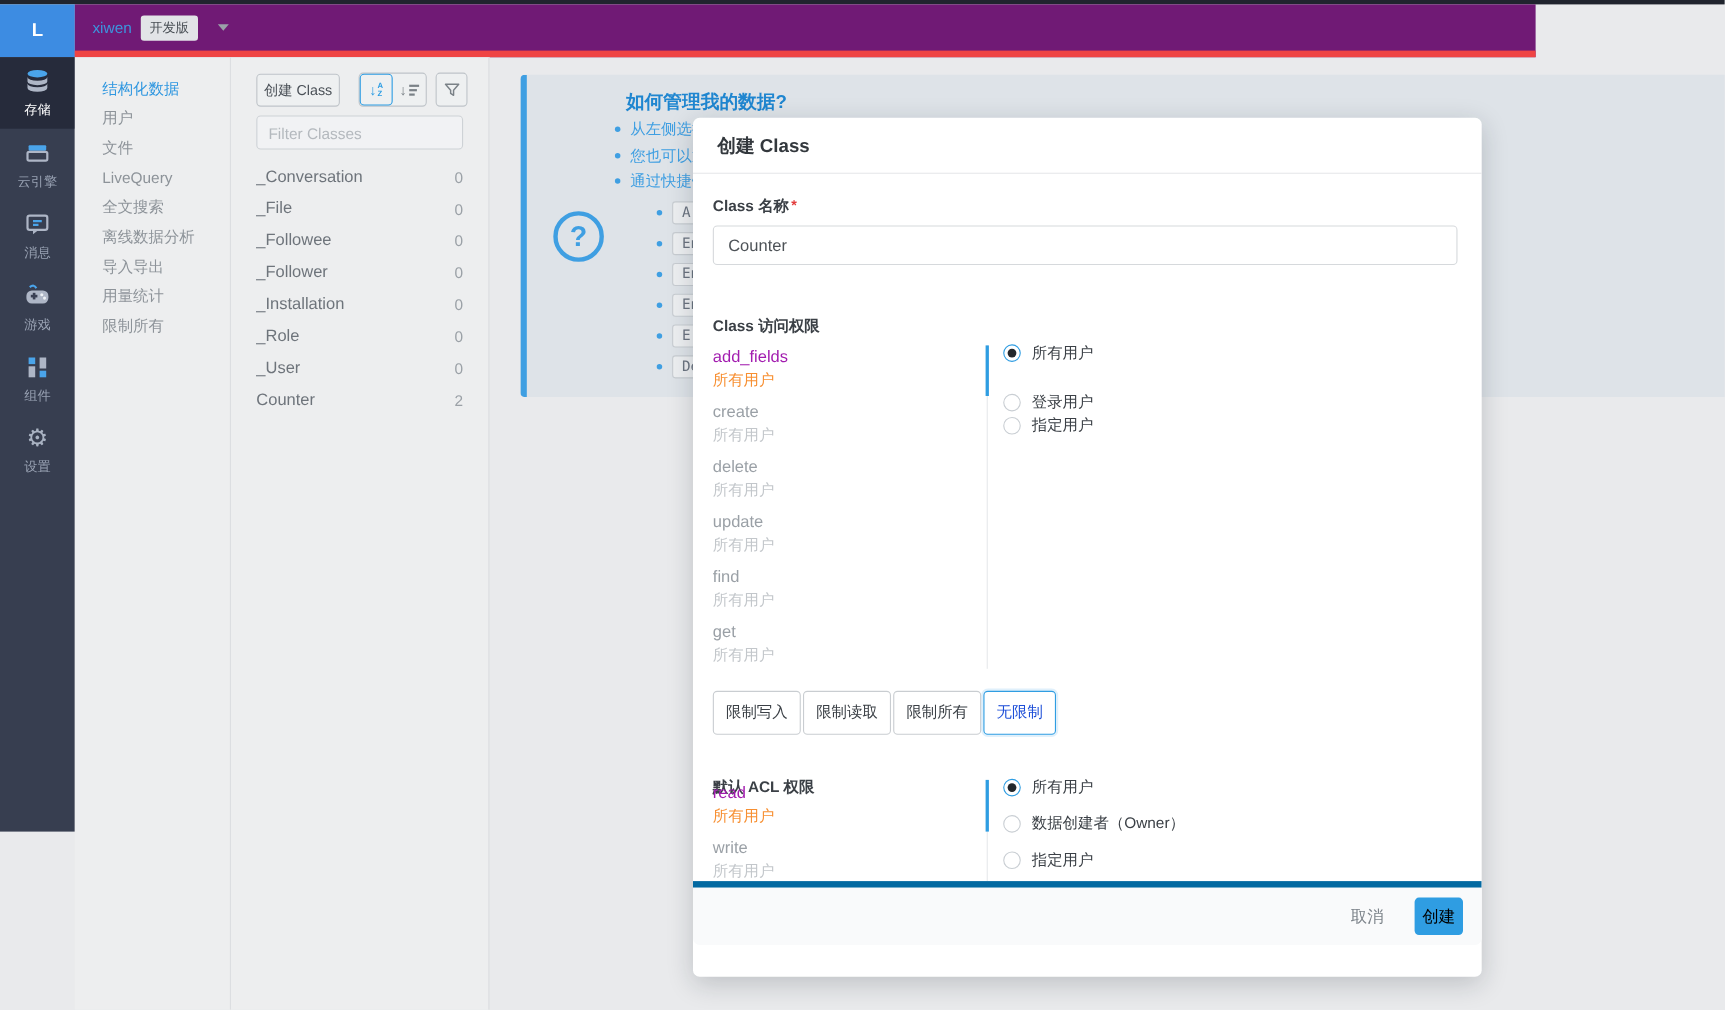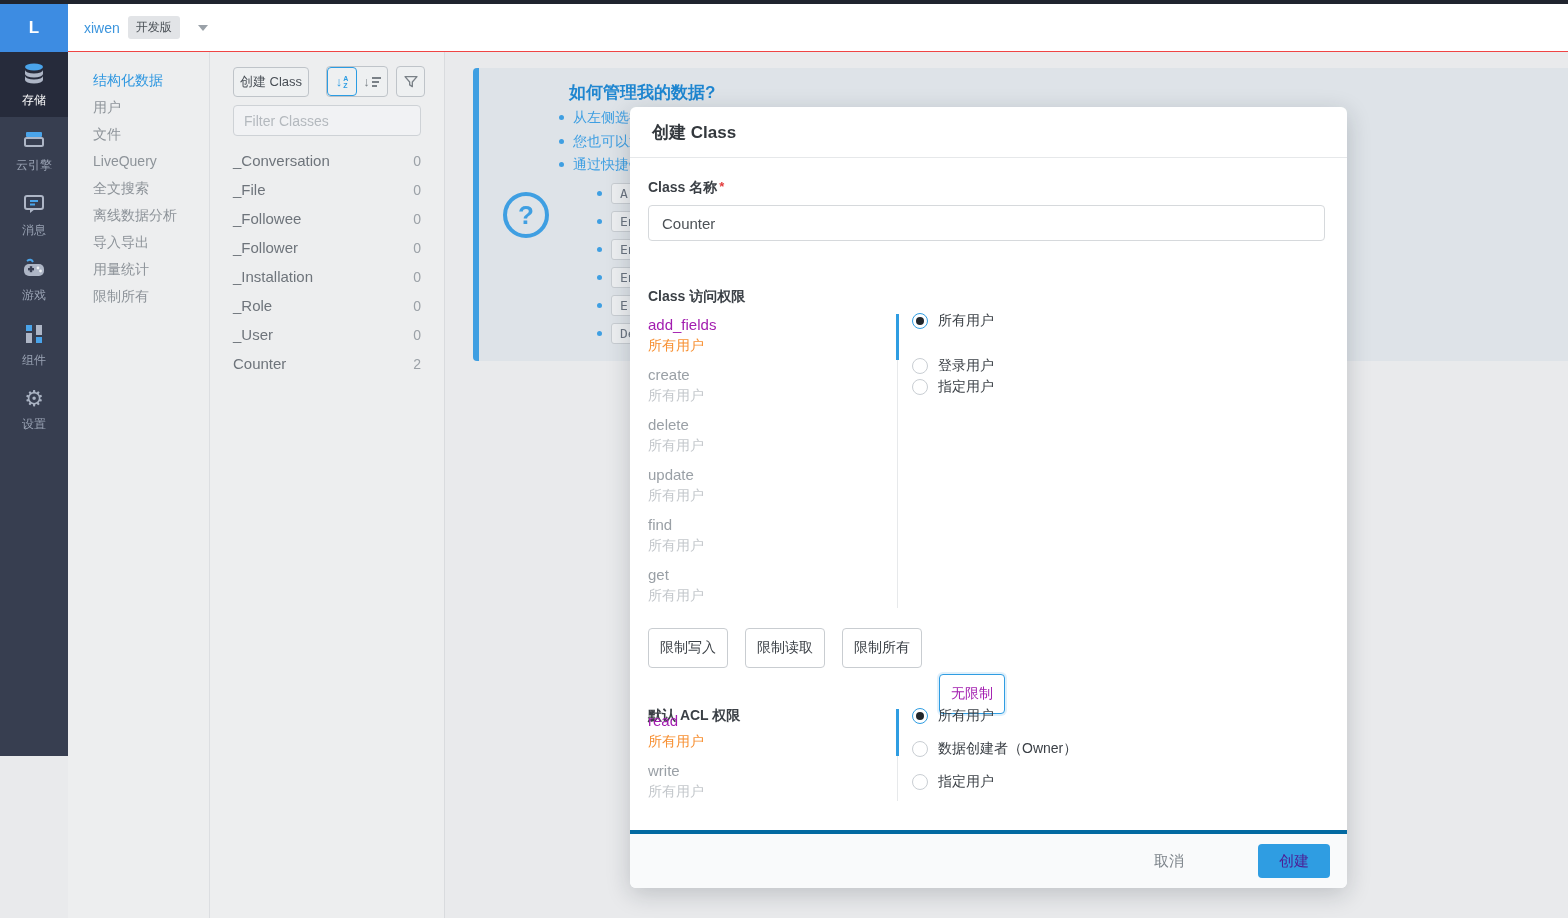--- a/index.html
+++ b/index.html
@@ -4,21 +4,21 @@
 <style>
   * { box-sizing: border-box; margin: 0; padding: 0; }
   html,body { width:1568px; height:918px; overflow:hidden; }
   body { font-family:"Liberation Sans", sans-serif; background:#e9eaec; position:relative; }
   .abs { position:absolute; }
 
   
   .topstrip { left:0; top:0; width:1568px; height:4px; background:#20242e; }
   .logo { left:0; top:4px; width:68px; height:48px; background:#3d8ce2; color:#fff;
           font-size:17px; font-weight:bold; display:flex; align-items:center; justify-content:center; }
-  .header { left:68px; top:4px; width:1500px; height:48px; background:#ffffff; border-bottom:1px solid #ef4444;
+  .header { left:68px; top:4px; width:1328px; height:48px; background:#701a75; border-bottom:6px solid #ef4444;
             display:flex; align-items:center; }
   .appname { margin-left:16px; color:#3c95dd; font-size:14px; }
   .appbadge { margin-left:8px; background:#e2e4e7; color:#4a5056; font-size:12px; padding:3px 8px; border-radius:3px;text-align:center; }
   .caret { margin-left:18px; width:0; height:0; border-left:5px solid transparent; border-right:5px solid transparent;
            border-top:6px solid #9aa1a8; }
 
   
   .sidebar { left:0; top:52px; width:68px; height:704px; background:#373e50; }
   .nav-item { width:68px; height:65px; display:flex; flex-direction:column; align-items:center; justify-content:center;
               color:#99a2b3; font-size:12px; cursor:pointer; }
@@ -94,30 +94,30 @@
   .permitem.selected .pname { color:#a21caf; }
   .permitem.selected .pval { color:#f78f31; }
   .vdiv { position:absolute; left:267px; width:1px; background:#e7e9eb; }
   .vdiv-accent { position:absolute; left:266px; width:3px; background:#2f9de2; }
   .radiorow { position:absolute; left:282px; display:flex; align-items:center; cursor:pointer; }
   .radio { width:16px; height:16px; border:1px solid #c9ced3; border-radius:50%; background:#fff; position:relative; }
   .radio.checked { border-color:#2f9de2; }
   .radio.checked::after { content:''; position:absolute; left:3px; top:3px; width:8px; height:8px;
                           border-radius:50%; background:#22272c; }
   .radiorow span { margin-left:10px; font-size:14px; color:#3b4046; }
-  .presets { position:absolute; left:18px; top:521px; display:flex; gap:17px; }
+  .presets { position:absolute; left:18px; top:521px; display:flex; gap:2px; }
   .preset { height:40px; padding:0 11px; background:#fff; border:1px solid #c9cdd1; border-radius:4px;
             font-size:14px; color:#3b4046; display:flex; align-items:center; cursor:pointer; }
-  .preset.active { border-color:#2f9de2; color:#a21caf; box-shadow:0 0 0 2px rgba(47,157,226,.15);margin-top:46px; }
-  .m-footer { position:absolute; left:0; top:723px; width:717px; height:58px; background:#f9fafb;
-              border-top:4px solid #0369a1; border-radius:0 0 6px 6px; display:flex; align-items:center;
-              justify-content:flex-end;gap:46px; }
+  .preset.active { border-color:#2f9de2; color:#1d4ed8; box-shadow:0 0 0 2px rgba(47,157,226,.15); }
+  .m-footer { position:absolute; left:0; top:694px; width:717px; height:58px; background:#f9fafb;
+              border-top:6px solid #0369a1; border-radius:0 0 6px 6px; display:flex; align-items:center;
+              justify-content:flex-end; }
   .btn-cancel { font-size:15px; color:#7c838a; margin-right:28px; cursor:pointer; background:none; border:none;
                 font-family:"Liberation Sans", sans-serif; }
-  .btn-primary { width:72px; height:34px; margin-right:17px; background:#2f9de2; color:#4c1d95; border:none;
+  .btn-primary { width:44px; height:34px; margin-right:17px; background:#2f9de2; color:#000000; border:none;
                  border-radius:4px; font-size:15px; cursor:pointer; font-family:"Liberation Sans", sans-serif; }
 </style>
 </head>
 <body>
 
 <div class="abs topstrip"></div>
 <div class="abs logo">L</div>
 <div class="abs header">
   <span class="appname">xiwen</span>
   <span class="appbadge">开发版</span>

